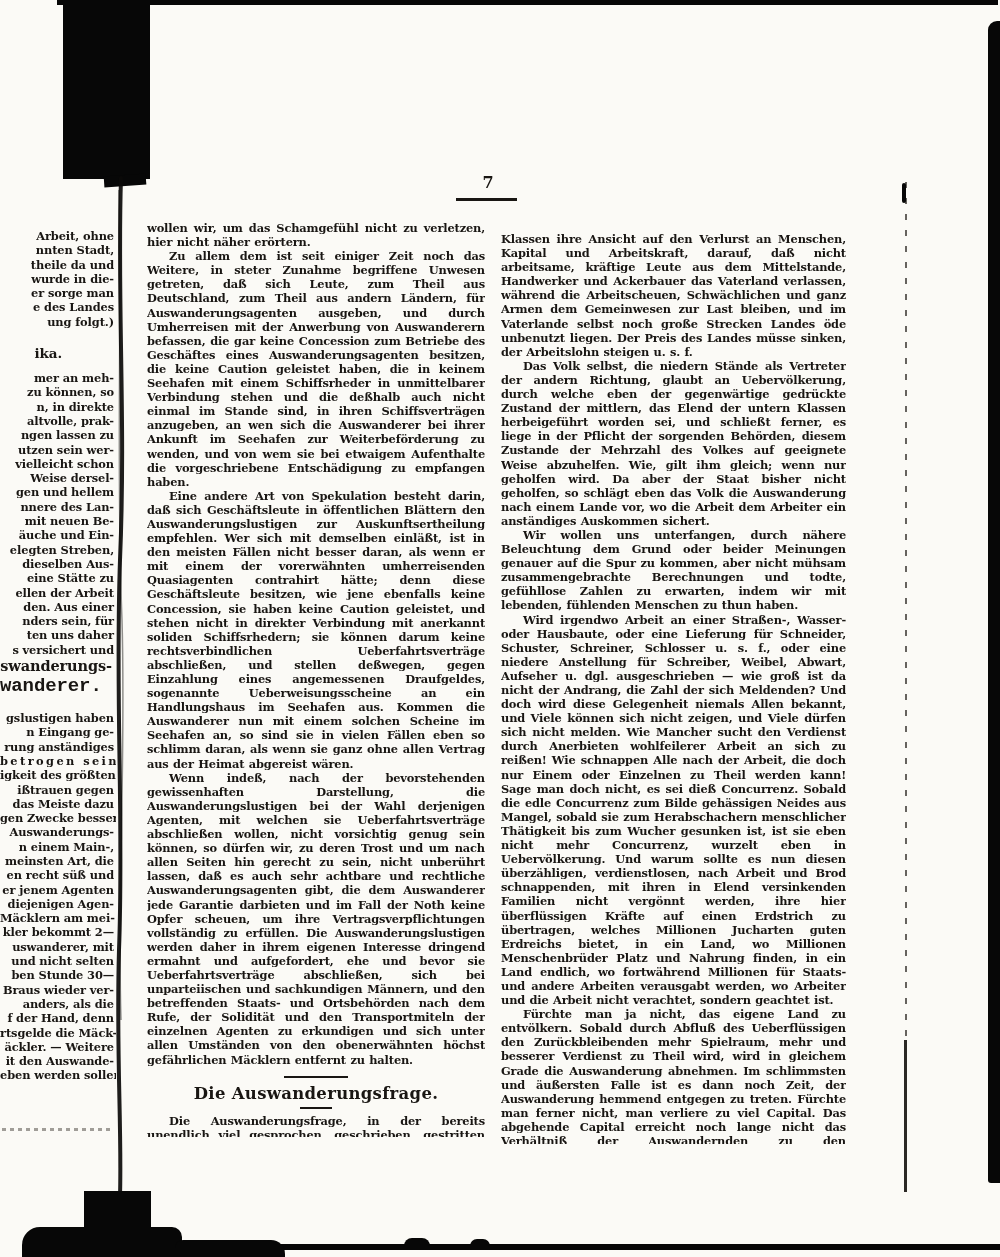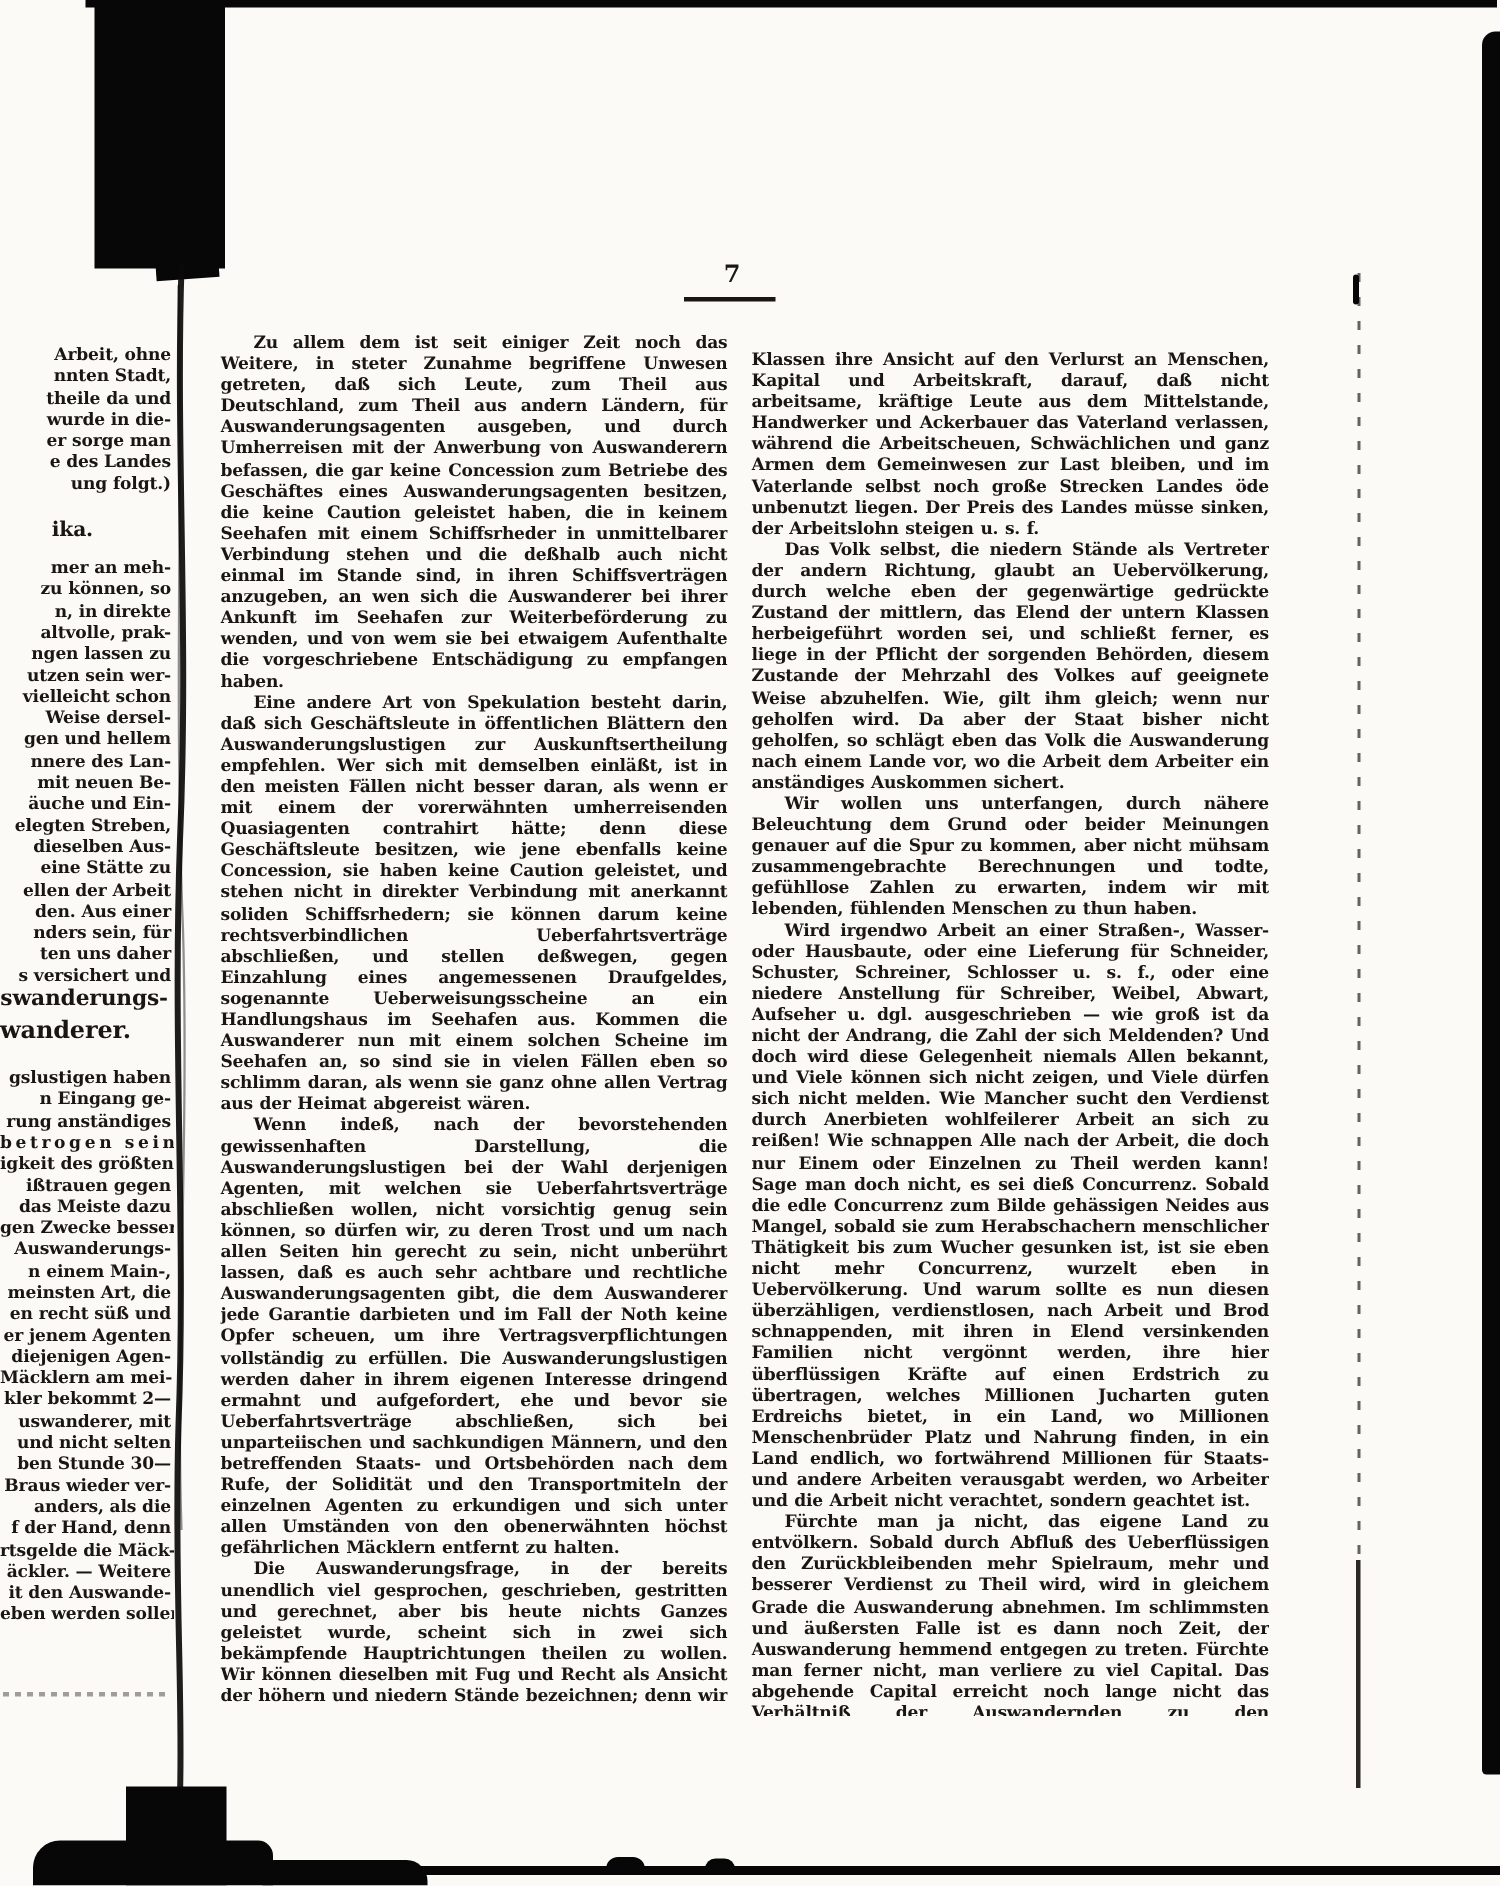--- a/index.html
+++ b/index.html
@@ -15,21 +15,21 @@
   .col-left{
     position:absolute;left:0;top:229px;width:116px;height:902px;
     overflow:hidden;text-align:right;
   }
   .lline{
     font-weight:bold;font-size:11.4px;line-height:14.3px;
     white-space:nowrap;letter-spacing:-0.1px;padding-right:2px;
   }
   .lline.head-ika{font-size:13.5px;line-height:17px;margin:16px 52px 9px 0;padding-left:33px;}
   .lline.head-a{font-size:14.5px;line-height:17px;padding-right:4px;}
-  .lline.head-b{font-size:16px;line-height:17px;margin:4px 46px 16px 0;}
+  .lline.head-b{font-size:19px;line-height:17px;margin:4px 46px 16px 0;font-family:Liberation Mono, monospace;}
   .lline.sp{letter-spacing:2.4px;}
 
   .col-center{position:absolute;left:147px;top:221px;width:338px;height:916px;overflow:hidden;}
   .col-right{position:absolute;left:501px;top:232px;width:345px;height:912px;overflow:hidden;}
   .para{
     margin:0;text-align:justify;
     font-weight:bold;font-size:11.4px;line-height:14.1px;
     letter-spacing:-0.15px;word-spacing:0.6px;
   }
   .para.ind{text-indent:22px;}
@@ -158,24 +158,30 @@
       <div class="lline">anders, als die</div>
       <div class="lline">f der Hand, denn</div>
       <div class="lline">rtsgelde die Mäck-</div>
       <div class="lline">äckler. — Weitere</div>
       <div class="lline">it den Auswande-</div>
       <div class="lline">eben werden sollen</div>
     </div>
 
   <div class="col col-center">
     <div>
+        <p class="para">wollen wir, um das Schamgefühl nicht zu verletzen, hier nicht näher erörtern.</p>
         <p class="para ind">Zu allem dem ist seit einiger Zeit noch das Weitere, in steter Zunahme begriffene Unwesen getreten, daß sich Leute, zum Theil aus Deutschland, zum Theil aus andern Ländern, für Auswanderungsagenten ausgeben, und durch Umherreisen mit der Anwerbung von Auswanderern befassen, die gar keine Concession zum Betriebe des Geschäftes eines Auswanderungsagenten besitzen, die keine Caution geleistet haben, die in keinem Seehafen mit einem Schiffsrheder in unmittelbarer Verbindung stehen und die deßhalb auch nicht einmal im Stande sind, in ihren Schiffsverträgen anzugeben, an wen sich die Auswanderer bei ihrer Ankunft im Seehafen zur Weiterbeförderung zu wenden, und von wem sie bei etwaigem Aufenthalte die vorgeschriebene Entschädigung zu empfangen haben.</p>
         <p class="para ind">Eine andere Art von Spekulation besteht darin, daß sich Geschäftsleute in öffentlichen Blättern den Auswanderungslustigen zur Auskunftsertheilung empfehlen. Wer sich mit demselben einläßt, ist in den meisten Fällen nicht besser daran, als wenn er mit einem der vorerwähnten umherreisenden Quasiagenten contrahirt hätte; denn diese Geschäftsleute besitzen, wie jene ebenfalls keine Concession, sie haben keine Caution geleistet, und stehen nicht in direkter Verbindung mit anerkannt soliden Schiffsrhedern; sie können darum keine rechtsverbindlichen Ueberfahrtsverträge abschließen, und stellen deßwegen, gegen Einzahlung eines angemessenen Draufgeldes, sogenannte Ueberweisungsscheine an ein Handlungshaus im Seehafen aus. Kommen die Auswanderer nun mit einem solchen Scheine im Seehafen an, so sind sie in vielen Fällen eben so schlimm daran, als wenn sie ganz ohne allen Vertrag aus der Heimat abgereist wären.</p>
         <p class="para ind">Wenn indeß, nach der bevorstehenden gewissenhaften Darstellung, die Auswanderungslustigen bei der Wahl derjenigen Agenten, mit welchen sie Ueberfahrtsverträge abschließen wollen, nicht vorsichtig genug sein können, so dürfen wir, zu deren Trost und um nach allen Seiten hin gerecht zu sein, nicht unberührt lassen, daß es auch sehr achtbare und rechtliche Auswanderungsagenten gibt, die dem Auswanderer jede Garantie darbieten und im Fall der Noth keine Opfer scheuen, um ihre Vertragsverpflichtungen vollständig zu erfüllen. Die Auswanderungslustigen werden daher in ihrem eigenen Interesse dringend ermahnt und aufgefordert, ehe und bevor sie Ueberfahrtsverträge abschließen, sich bei unparteiischen und sachkundigen Männern, und den betreffenden Staats- und Ortsbehörden nach dem Rufe, der Solidität und den Transportmiteln der einzelnen Agenten zu erkundigen und sich unter allen Umständen von den obenerwähnten höchst gefährlichen Mäcklern entfernt zu halten.</p>
       </div>
+    <div class="head-block">
+      <div class="rule rule-top"></div>
+      <h2 class="art-head">Die Auswanderungsfrage.</h2>
+      <div class="rule rule-bottom"></div>
+    </div>
     <div>
         <p class="para ind">Die Auswanderungsfrage, in der bereits unendlich viel gesprochen, geschrieben, gestritten und gerechnet, aber bis heute nichts Ganzes geleistet wurde, scheint sich in zwei sich bekämpfende Hauptrichtungen theilen zu wollen. Wir können dieselben mit Fug und Recht als Ansicht der höhern und niedern Stände bezeichnen; denn wir haben Belege dafür. Die Gründe beider Parteien sind scheinbar richtig und daher ist um so schwerer die Entscheidung, welche wir uns auch nicht anmaßen.</p>
       </div>
   </div>
 
   <div class="col col-right">
     <div>
         <p class="para">Klassen ihre Ansicht auf den Verlurst an Menschen, Kapital und Arbeitskraft, darauf, daß nicht arbeitsame, kräftige Leute aus dem Mittelstande, Handwerker und Ackerbauer das Vaterland verlassen, während die Arbeitscheuen, Schwächlichen und ganz Armen dem Gemeinwesen zur Last bleiben, und im Vaterlande selbst noch große Strecken Landes öde unbenutzt liegen. Der Preis des Landes müsse sinken, der Arbeitslohn steigen u. s. f.</p>
         <p class="para ind">Das Volk selbst, die niedern Stände als Vertreter der andern Richtung, glaubt an Uebervölkerung, durch welche eben der gegenwärtige gedrückte Zustand der mittlern, das Elend der untern Klassen herbeigeführt worden sei, und schließt ferner, es liege in der Pflicht der sorgenden Behörden, diesem Zustande der Mehrzahl des Volkes auf geeignete Weise abzuhelfen. Wie, gilt ihm gleich; wenn nur geholfen wird. Da aber der Staat bisher nicht geholfen, so schlägt eben das Volk die Auswanderung nach einem Lande vor, wo die Arbeit dem Arbeiter ein anständiges Auskommen sichert.</p>
         <p class="para ind">Wir wollen uns unterfangen, durch nähere Beleuchtung dem Grund oder beider Meinungen genauer auf die Spur zu kommen, aber nicht mühsam zusammengebrachte Berechnungen und todte, gefühllose Zahlen zu erwarten, indem wir mit lebenden, fühlenden Menschen zu thun haben.</p>

